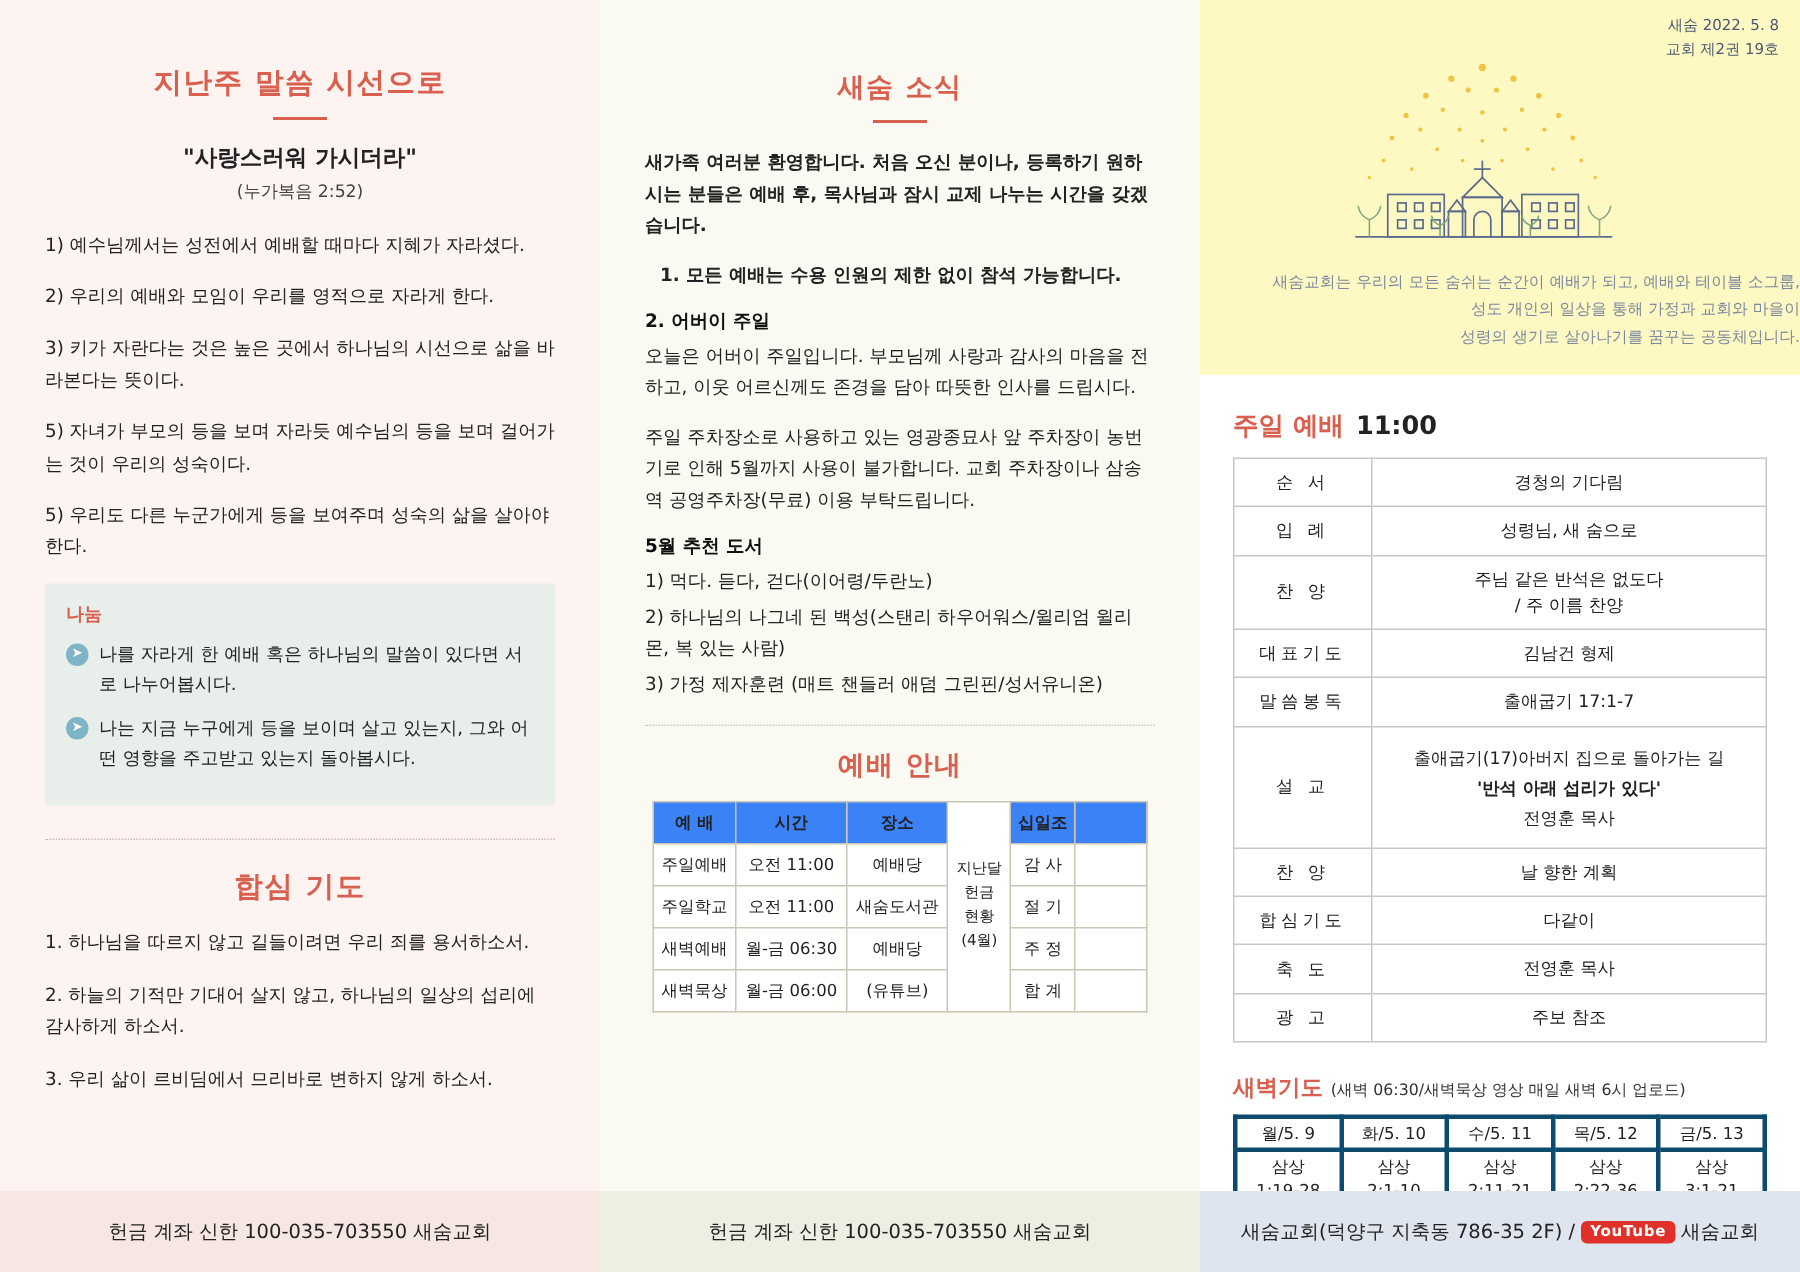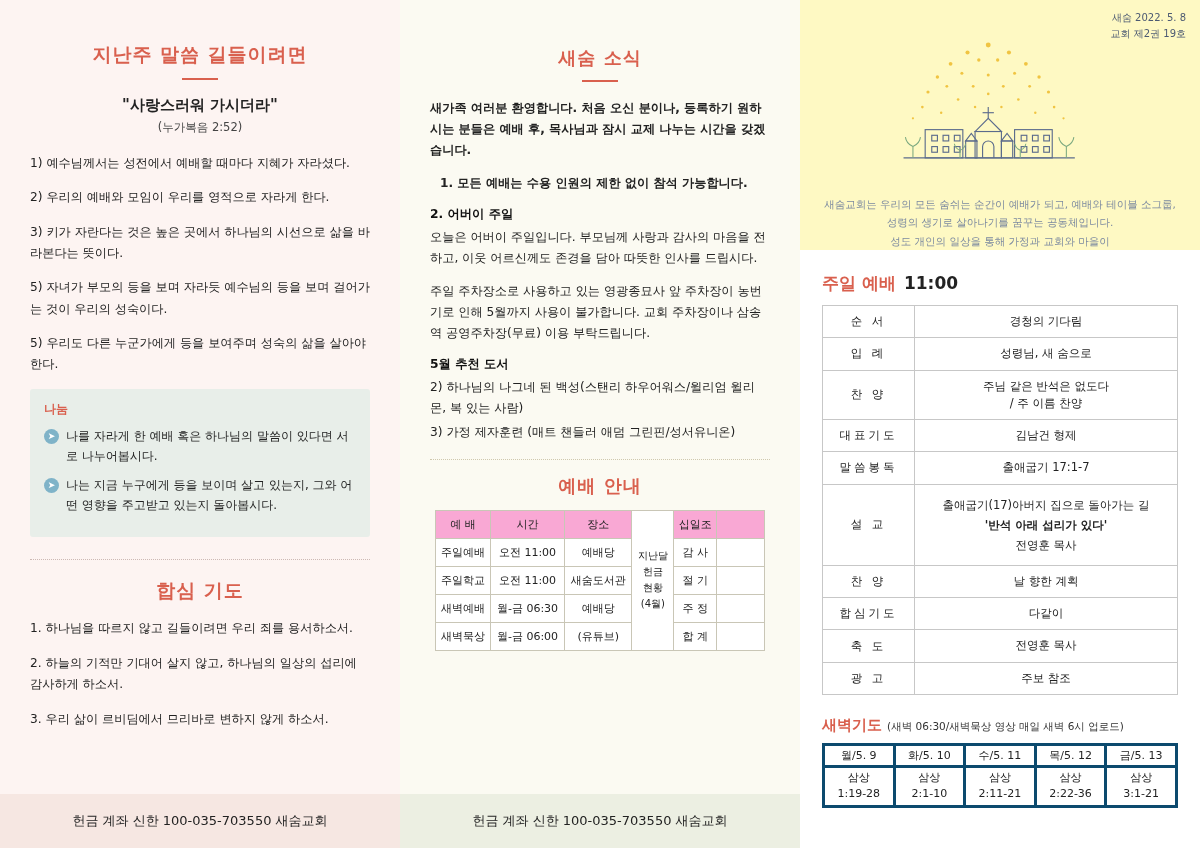--- a/index.html
+++ b/index.html
@@ -61,33 +61,33 @@
   .mid-h { font-size:12.3px; color:#111; font-weight:bold; margin:0 0 4px 0; }
   .mid-sub { font-size:12.2px; color:#222; line-height:1.72; margin:0 0 12px 0; }
   .mid-dot-rule { border-top:1.5px dotted #cfc8ae; margin:16px 0 0 0; }
 
   
   table { border-collapse:collapse; }
   .tbl-worship { width:330px; margin:12px auto 0 auto; font-size:11px; color:#222; }
   .tbl-worship td, .tbl-worship th {
     border:1px solid #c9c6b6; padding:6px 2px; text-align:center; background:#fff;
   }
-  .tbl-worship th { background:#f9a8d4; font-weight:normal;margin-top:32px; }
+  .tbl-worship th { background:#3b82f6; font-weight:bold;margin-top:32px; }
 
   
   .hero {
     height:250px; background:#fef9c3; position:relative; overflow:hidden;
   }
   .hero-meta {
     position:absolute; top:10px; right:14px; text-align:right;
     font-size:10px; color:#4c5a72; line-height:1.55;
   }
   .hero-caption {
-    position:absolute; left:0; right:0; bottom:0;
-    text-align:center; font-size:10.5px; color:#7c8aa0; line-height:1.75;
+    position:absolute; left:0; right:0; bottom:16px;
+    text-align:right; font-size:10.5px; color:#7c8aa0; line-height:1.75;
   }
   .hero-art { position:absolute; left:0; right:0; top:28px; height:160px; }
 
   .r-pad { padding:0 22px; }
   .svc-head { margin:22px 0 10px 0; display:flex; align-items:baseline; gap:8px; }
   .svc-head .t { color:#d9604e; font-size:17px; font-weight:bold; }
   .svc-head .time { color:#222; font-size:17px; font-weight:bold; }
 
   .tbl-order { width:100%; font-size:11.5px; color:#222; }
   .tbl-order td {
@@ -120,21 +120,21 @@
     vertical-align:middle; letter-spacing:0.5px;
   }
 </style>
 </head>
 <body>
 
 <div class="bulletin">
 
   <div class="col-left">
     <div class="pad">
-      <div class="title-red">지난주 말씀 길들이려면</div>
+      <div class="title-red">지난주 말씀 시선으로</div>
       <div class="rule-sm"></div>
       <div class="quote">"사랑스러워 가시더라"</div>
       <div class="quote-ref">(누가복음 2:52)</div>
 
       <p class="pt">1) 예수님께서는 성전에서 예배할 때마다 지혜가 자라셨다.</p>
       <p class="pt">2) 우리의 예배와 모임이 우리를 영적으로 자라게 한다.</p>
       <p class="pt">3) 키가 자란다는 것은 높은 곳에서 하나님의 시선으로 삶을 바라본다는 뜻이다.</p>
       <p class="pt">5) 자녀가 부모의 등을 보며 자라듯 예수님의 등을 보며 걸어가는 것이 우리의 성숙이다.</p>
       <p class="pt">5) 우리도 다른 누군가에게 등을 보여주며 성숙의 삶을 살아야 한다.</p>
 
@@ -169,20 +169,21 @@
 
       <p class="mid-p" style="font-weight:bold;">새가족 여러분 환영합니다. 처음 오신 분이나, 등록하기 원하시는 분들은 예배 후, 목사님과 잠시 교제 나누는 시간을 갖겠습니다.</p>
       <p class="mid-p" style="font-weight:bold; padding-left:10px;">1. 모든 예배는 수용 인원의 제한 없이 참석 가능합니다.</p>
 
       <div class="mid-h">2. 어버이 주일</div>
       <p class="mid-sub">오늘은 어버이 주일입니다. 부모님께 사랑과 감사의 마음을 전하고, 이웃 어르신께도 존경을 담아 따뜻한 인사를 드립시다.</p>
 
       <p class="mid-sub">주일 주차장소로 사용하고 있는 영광종묘사 앞 주차장이 농번기로 인해 5월까지 사용이 불가합니다. 교회 주차장이나  삼송역 공영주차장(무료) 이용 부탁드립니다.</p>
 
       <div class="mid-h">5월 추천 도서</div>
+      <p class="mid-sub" style="margin-bottom:3px;">1) 먹다. 듣다, 걷다(이어령/두란노)</p>
       <p class="mid-sub" style="margin-bottom:3px;">2) 하나님의 나그네 된 백성(스탠리 하우어워스/윌리엄 윌리몬, 복 있는 사람)</p>
       <p class="mid-sub">3) 가정 제자훈련 (매트 챈들러 애덤 그린핀/성서유니온)</p>
 
       <div class="mid-dot-rule"></div>
 
       <div class="title-mid" style="margin-top:14px;">예배 안내</div>
 
       <table class="tbl-worship">
         <tbody>
             <tr>
@@ -296,22 +297,22 @@
         <g stroke="#7aa87f" stroke-width="1.1" fill="none">
           <path d="M120 138 v-12 M120 126 q-7 -3 -8 -10 M120 126 q7 -3 8 -10"></path>
           <path d="M283 138 v-12 M283 126 q-7 -3 -8 -10 M283 126 q7 -3 8 -10"></path>
           <path d="M170 138 v-8 M170 130 q-5 -2 -6 -7 M170 130 q5 -2 6 -7"></path>
           <path d="M234 138 v-8 M234 130 q-5 -2 -6 -7 M234 130 q5 -2 6 -7"></path>
         </g>
       </svg>
 
       <div class="hero-caption">
         <div>새숨교회는 우리의 모든 숨쉬는 순간이 예배가 되고, 예배와 테이블 소그룹,</div>
+        <div>성도 개인의 일상을 통해 가정과 교회와 마을이</div>
         <div>성령의 생기로 살아나기를 꿈꾸는 공동체입니다.</div>
-        <div>성도 개인의 일상을 통해 가정과 교회와 마을이</div>
       </div>
     </div>
 
     <div class="r-pad">
       <div class="svc-head">
         <span class="t">주일 예배</span>
         <span class="time">11:00</span>
       </div>
 
       <table class="tbl-order">
@@ -384,14 +385,19 @@
           <td class="d">삼상<br>1:19-28</td>
           <td class="d">삼상<br>2:1-10</td>
           <td class="d">삼상<br>2:11-21</td>
           <td class="d">삼상<br>2:22-36</td>
           <td class="d">삼상<br>3:1-21</td>
         </tr>
       </tbody>
         </table>
     </div>
 
+    <div class="foot foot-right">
+      <span>새숨교회(덕양구 지축동 786-35 2F) /</span>
+      <span class="yt">YouTube</span>
+      <span>새숨교회</span>
+    </div>
   </div>
 </div>
 
 </body></html>

